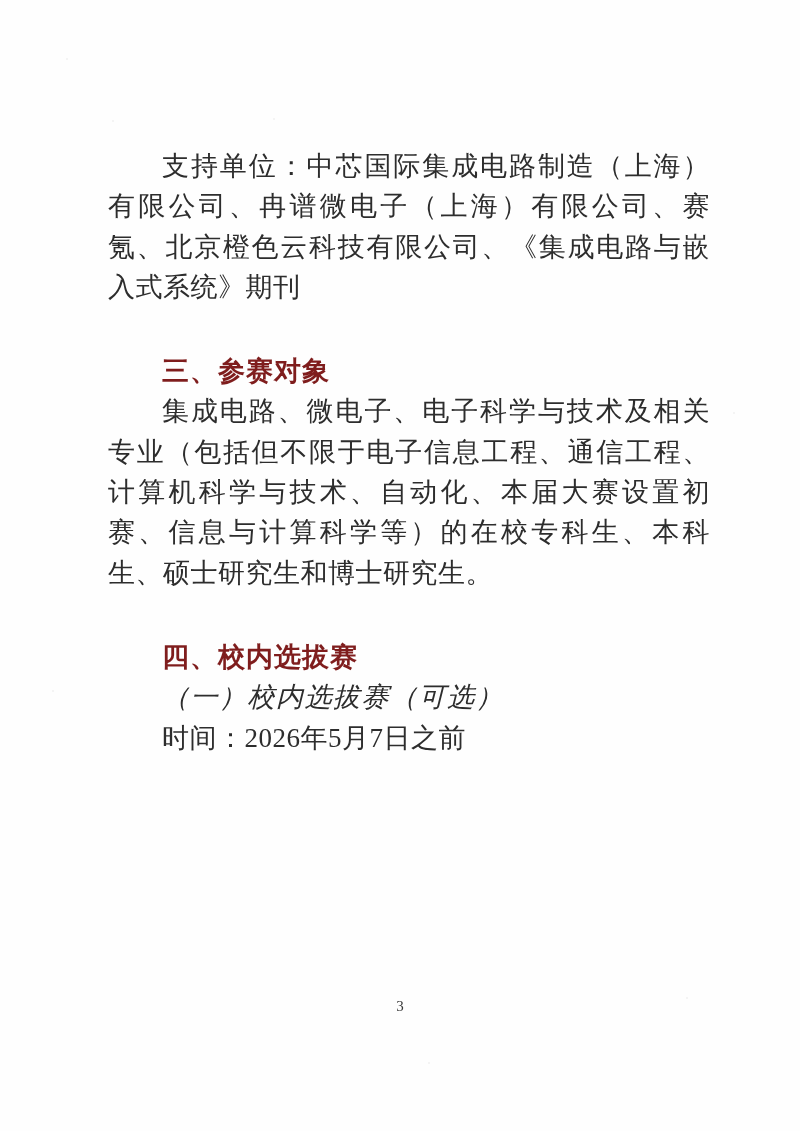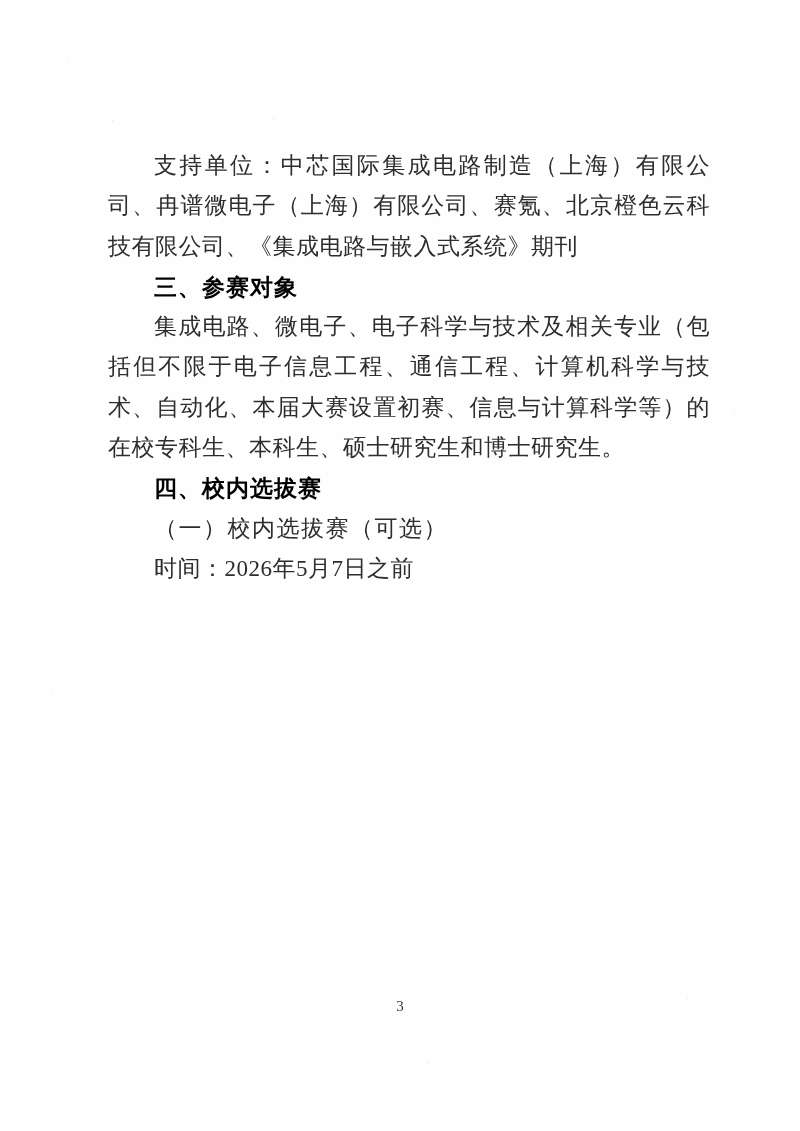--- a/index.html
+++ b/index.html
@@ -21,40 +21,42 @@
     width: 2px;
     height: 2px;
     border-radius: 50%;
     background: rgba(60,60,60,0.07);
   }
   .content {
     position: absolute;
     left: 108px;
     top: 146px;
     width: 602px;
-    font-size: 23px;
+    font-size: 27px;
     line-height: 40.3px;
     color: #2d2d2d;
     text-align: justify;
     text-justify: inter-character;
     letter-spacing: 0.5px;
   }
   .content p {
     margin: 0;
     padding: 0;
     text-indent: 2em;
   }
   .content p.heading {
     font-family: "Liberation Sans", "DejaVu Sans", sans-serif;
     font-weight: bold;
-    color: #000000;
+    color: #7f1d1d;
     letter-spacing: 1px;
+    margin-top: 44px;
   }
   .content p.subheading {
     letter-spacing: 1.5px;
+    font-style: italic;
   }
   .page-number {
     position: absolute;
     top: 998px;
     left: 0;
     width: 100%;
     text-align: center;
     font-size: 15px;
     color: #3a3a3a;
     font-family: "Liberation Serif", "DejaVu Serif", serif;

